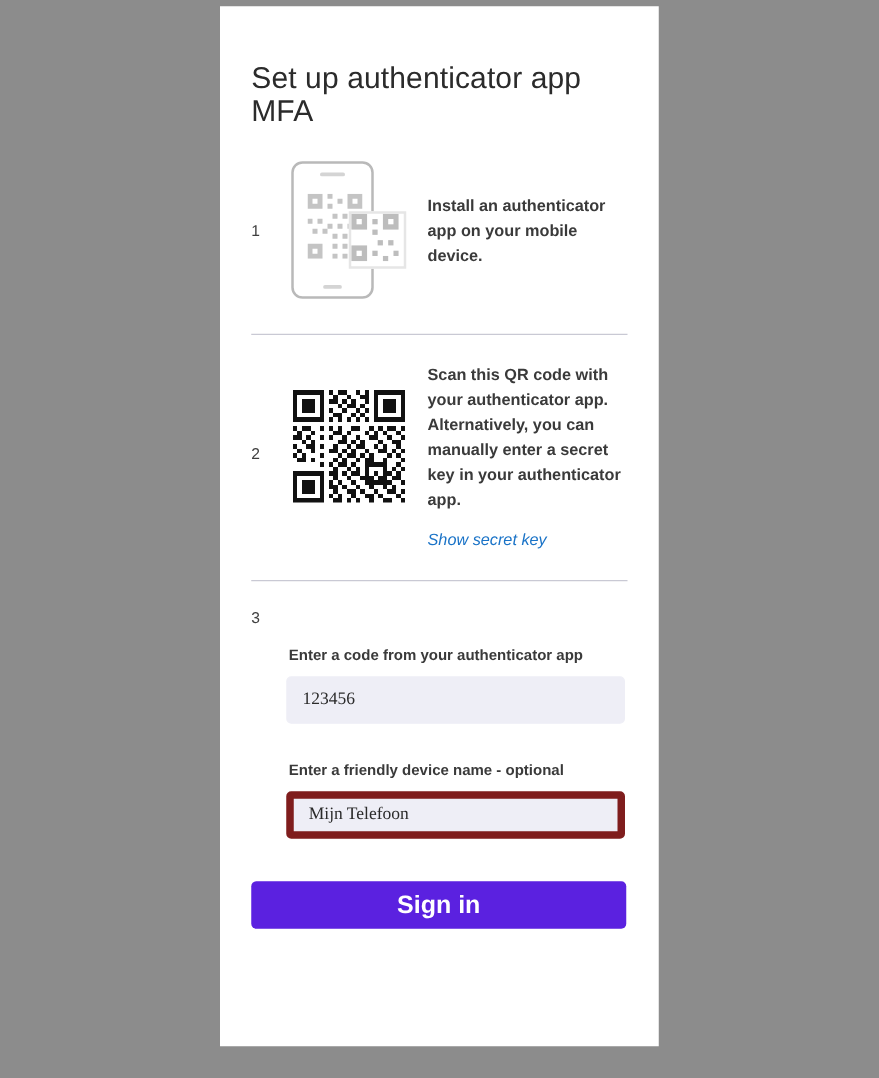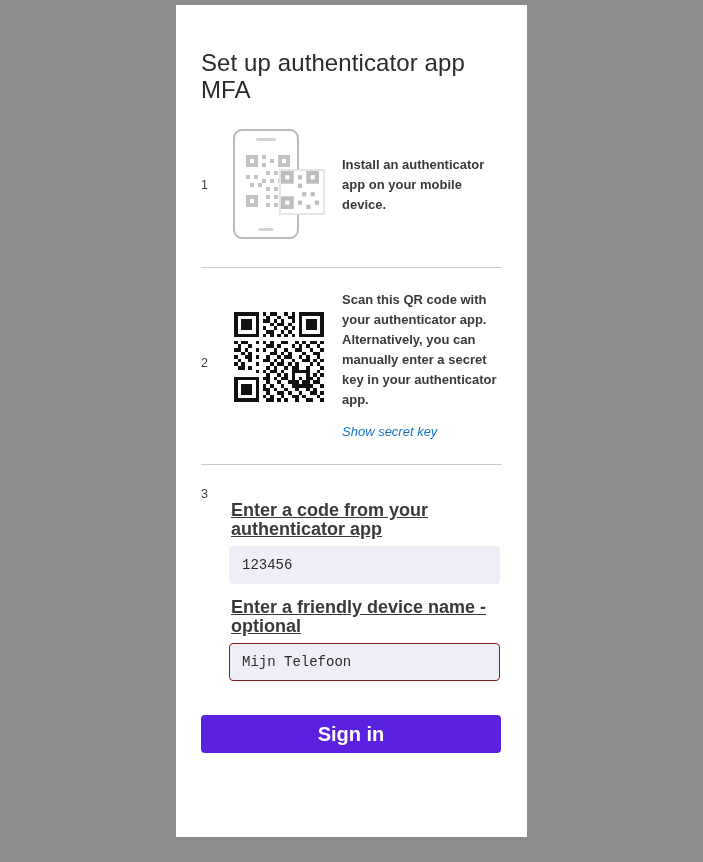--- a/index.html
+++ b/index.html
@@ -133,42 +133,41 @@
     margin-top: 12px;
     text-decoration: none;
     cursor: pointer;
     font-style: italic;
   }
   
   .step3 { align-items: flex-start; margin-top: 4px; }
   .step3 .step-num { padding-top: 0; }
   .step3-body { flex: 1 1 auto; padding-left: 0; }
   .field-label {
-    font-size: 18px;
+    font-size: 12px;
     line-height: 19px;
     font-weight: bold;
     color: #3a3a3a;
-    margin: 14px 0 7px 2px;
-    text-decoration: underline;
+    margin: 28px 0 7px 2px;
   }
   .input {
     box-sizing: border-box;
     width: 271px;
     height: 38px;
     background: #eeeef6;
     border: 1px solid #eeeef6;
     border-radius: 4px;
     font-size: 14px;
     color: #2b2b2b;
     padding: 0 12px;
-    font-family: Liberation Mono, monospace;
+    font-family: Liberation Serif, serif;
     outline: none;
   }
   .input.focused {
-    border: 1px solid #7f1d1d;
+    border: 6px solid #7f1d1d;
   }
   .btn-row { padding: 0 25px; }
   .btn-primary {
     display: block;
     box-sizing: border-box;
     width: 300px;
     height: 38px;
     margin-top: 34px;
     background: #5b21e0;
     color: #ffffff;

